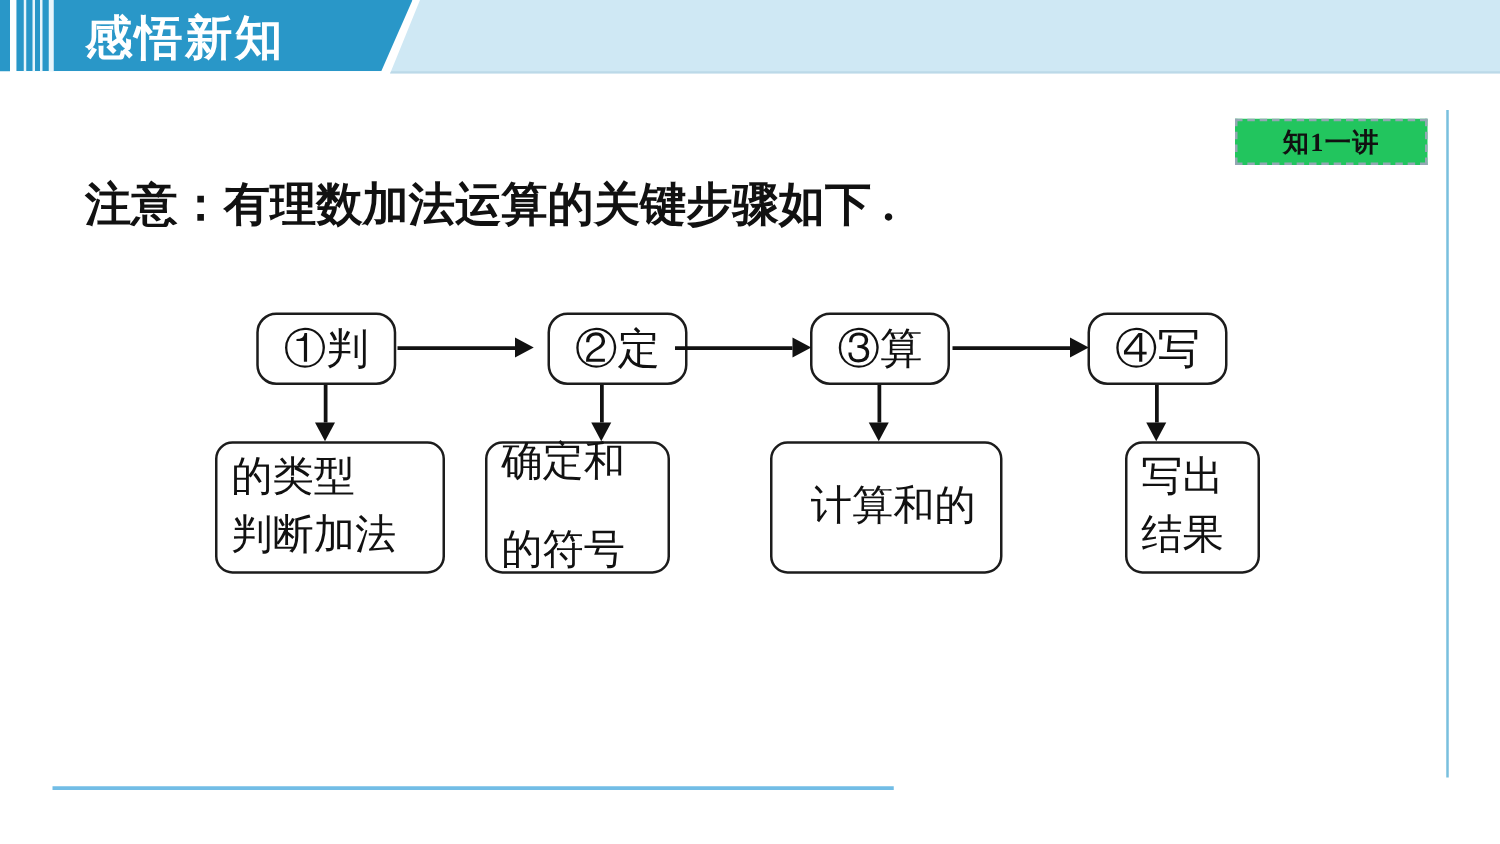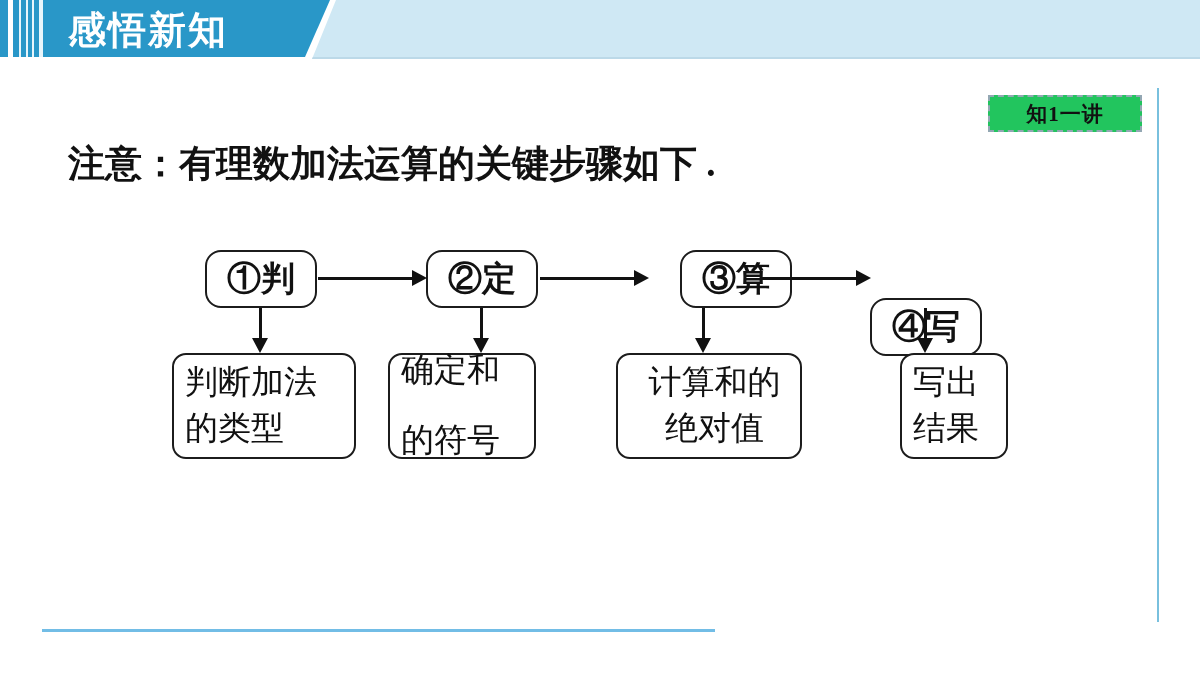--- a/index.html
+++ b/index.html
@@ -54,23 +54,22 @@
   
   .fc-box {
     position:absolute; box-sizing:border-box;
     border:2.5px solid #1c1c1c; background:#ffffff;
     color:#111111;
   }
   .top-box {
     top:250px; width:112px; height:58px; border-radius:16px;
     display:flex; align-items:center; justify-content:center;
     font-size:34px;
-    font-weight:bold;
   }
-  .t1 { left:205px; } .t2 { left:426px;text-align:center; } .t3 { left:680px; } .t4 { left:870px;margin-top:48px; }
+  .t1 { left:205px; } .t2 { left:438px;text-align:center; } .t3 { left:648px; } .t4 { left:870px; }
 
   .desc-box {
     top:353px; height:106px; border-radius:14px;
     display:flex; flex-direction:column; justify-content:center;
     padding-left:11px; font-size:33px; line-height:1.38;
   }
   .b1 { left:172px; width:184px; }
   .b2 { left:388px; width:148px;gap:24px; }
   .b3 { left:616px; width:186px;align-items:center; }
   .b4 { left:900px; width:108px; }
@@ -124,29 +123,28 @@
   <div class="h-arrow a1"></div>
   <div class="h-arrow a2"></div>
   <div class="h-arrow a3"></div>
 
   <div class="v-arrow va1"></div>
   <div class="v-arrow va2"></div>
   <div class="v-arrow va3"></div>
   <div class="v-arrow va4"></div>
 
   <div class="fc-box desc-box b1">
+    <span>的类型</span>
     <span>判断加法</span>
-    <span>的类型</span>
   </div>
   <div class="fc-box desc-box b2">
     <span>确定和</span>
     <span>的符号</span>
   </div>
   <div class="fc-box desc-box b3">
     <span>计算和的</span>
-    <span>绝对值</span>
   </div>
   <div class="fc-box desc-box b4">
     <span>写出</span>
     <span>结果</span>
   </div>
 
 </div>
 
 </body></html>

